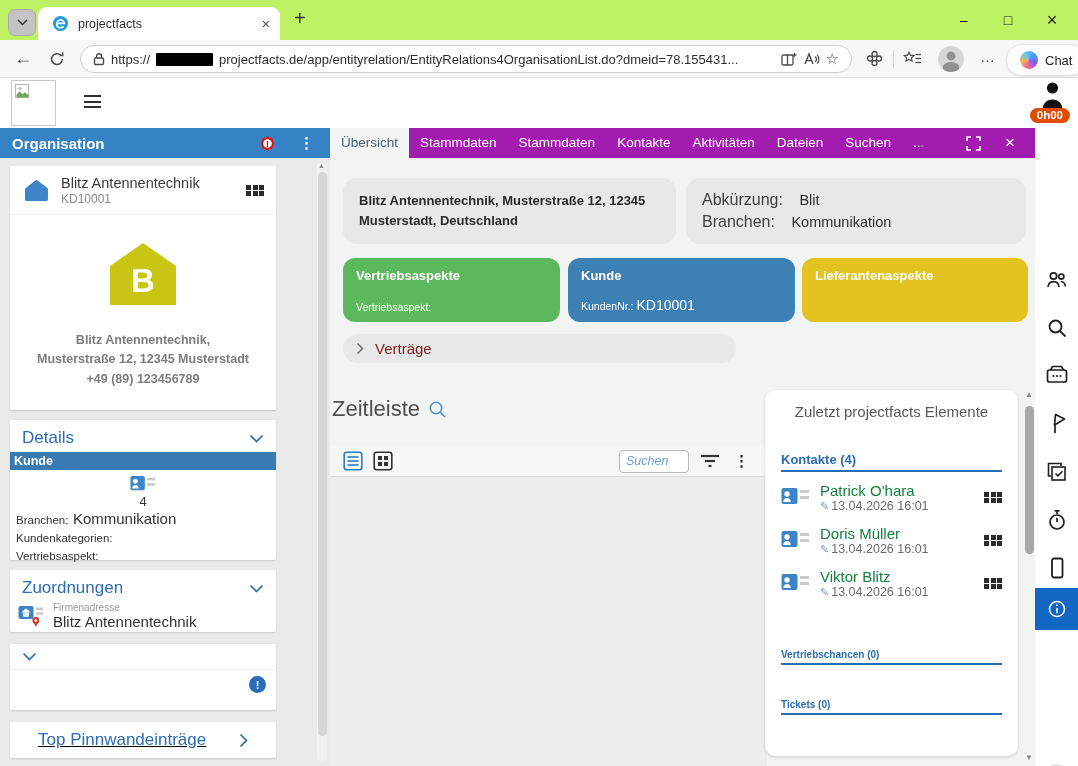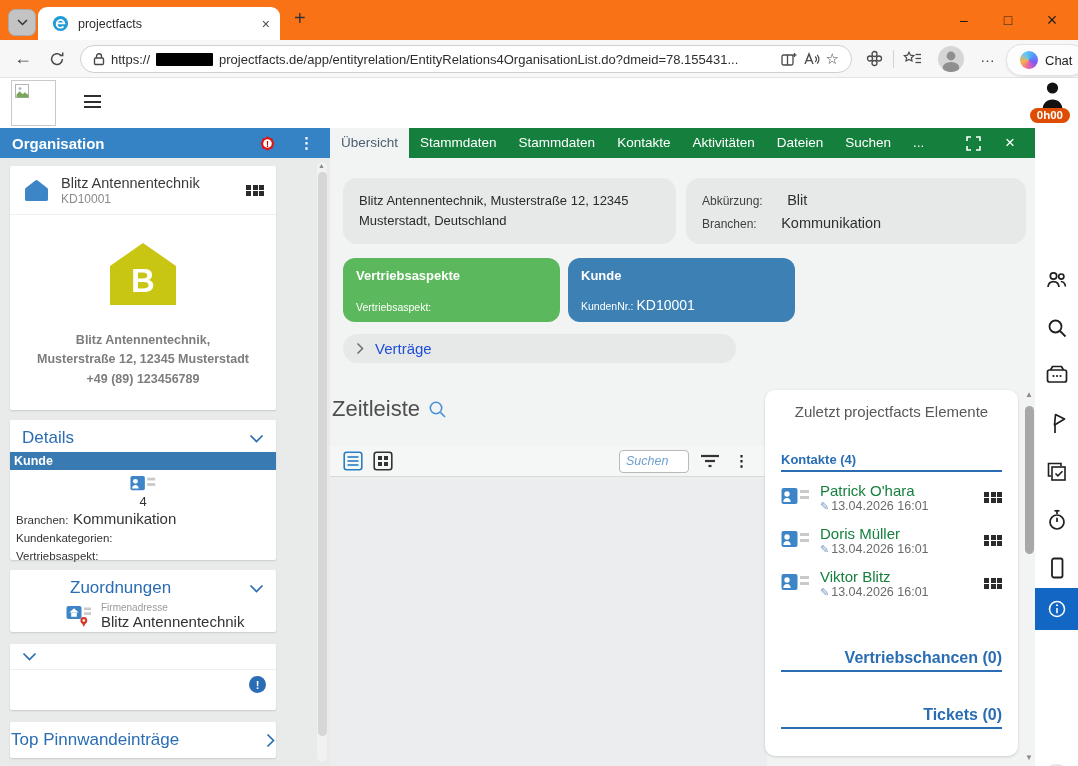--- a/index.html
+++ b/index.html
@@ -2,21 +2,21 @@
 <html><head>
 <meta charset="utf-8">
 <style>
   html,body{margin:0;padding:0;background:#9a9a9a;font-family:"Liberation Sans",sans-serif;}
   .screen{position:relative;width:1078px;height:766px;background:#fff;overflow:hidden;margin:0 auto;
           -webkit-font-smoothing:antialiased;}
   .abs{position:absolute;}
   svg{display:block;}
 
   
-  .titlebar{position:absolute;left:0;top:0;width:100%;height:40px;background:#f97316;}
+  .titlebar{position:absolute;left:0;top:0;width:100%;height:40px;background:#bef264;}
   .tabdrop{position:absolute;left:8px;top:9px;width:26px;height:25px;border:1px solid #aaa;border-radius:7px;
            background:#c3c3c3;display:flex;align-items:center;justify-content:center;cursor:pointer;}
   .btab{position:absolute;left:38px;top:7px;width:242px;height:33px;background:#fff;border-radius:9px 9px 0 0;
         display:flex;align-items:center;padding:0 10px 0 14px;box-sizing:border-box;}
   .btab .title{font-size:12.5px;color:#2e2e2e;margin-left:9px;flex:1;}
   .btab .x{font-size:14px;color:#4a4a4a;cursor:pointer;}
   .newtab{position:absolute;left:294px;top:7px;font-size:20px;color:#333;cursor:pointer;}
   .winctl{position:absolute;right:4px;top:0;height:40px;display:flex;}
   .winctl span{width:44px;height:40px;display:flex;align-items:center;justify-content:center;font-size:14px;color:#1d1d1d;cursor:pointer;}
   .winctl .wclose{font-size:18px;}
@@ -68,78 +68,78 @@
   .compaddr{text-align:center;font-size:12.5px;font-weight:bold;color:#7d7d7d;line-height:1.55;margin-top:26px;}
   .c-details{top:292px;height:140px;}
   .sechead{display:flex;align-items:center;padding:8px 12px 4px;}
   .sechead .t{color:#2a6db4;font-size:17px;flex:1;cursor:pointer;}
   .kundebar{height:18px;background:#3a7ab3;color:#fff;font-weight:bold;font-size:12.5px;line-height:18px;padding-left:4px;}
   .vcardico{margin:5px auto 0;}
   .ccount{text-align:center;font-size:13px;color:#333;line-height:15px;}
   .dfields{padding:1px 6px 8px;}
   .dlbl{font-size:11.5px;color:#333;}
   .dval{font-size:15px;color:#333;}
-  .c-zuord{top:442px;height:62px;padding-left:48px;}
+  .c-zuord{top:442px;height:62px;}
   .zitem{display:flex;align-items:center;gap:9px;padding:0 10px 6px 8px;}
   .zlbl{font-size:10px;color:#9a9a9a;}
   .zval{font-size:15px;color:#333;margin-top:0px;}
   .c-service{top:516px;height:66px;}
   .srow{display:flex;justify-content:flex-end;padding:6px 10px 0;border-top:1px solid #efefef;margin-top:4px;}
   .bang{width:17px;height:17px;border-radius:50%;background:#2a6db4;color:#fff;font-weight:bold;font-size:11px;
         display:flex;align-items:center;justify-content:center;cursor:pointer;}
   .c-pinn{top:594px;height:36px;}
-  .c-pinn .sechead{padding:8px 1px;}
+  .c-pinn .sechead{padding:8px 28px;text-decoration:underline;}
   .sbscroll{position:absolute;right:3px;top:34px;width:10px;bottom:4px;background:#f1f1f1;border-radius:5px;}
   .sbthumb{position:absolute;left:0.5px;top:10px;width:9px;height:94%;background:#d6d6d6;border-radius:5px;cursor:pointer;}
   .sbarrow{position:absolute;left:1px;top:0;font-size:7px;color:#8a8a8a;cursor:pointer;}
 
   
   .main{position:absolute;left:330px;top:128px;right:43px;bottom:0;background:#f2f3f3;}
-  .tabbar{position:absolute;left:0;top:0;width:100%;height:30px;background:#15803d;display:flex;}
+  .tabbar{position:absolute;left:0;top:0;width:100%;height:30px;background:#a21caf;display:flex;}
   .mtab{line-height:30px;padding:0 11px;font-size:13.5px;color:#fff;font-weight:500;cursor:pointer;white-space:nowrap;}
   .mtab.active{background:#f2f3f3;color:#4c6172;}
   .tb-expand{position:absolute;right:54px;top:8px;cursor:pointer;}
   .tb-close{position:absolute;right:20px;top:0;line-height:30px;color:#fff;font-size:17px;cursor:pointer;}
   .infobox{position:absolute;background:#e7e8e8;border-radius:14px;box-sizing:border-box;}
-  .ib-l{left:13px;top:50px;width:333px;height:66px;padding:13px 16px;font-size:13px;font-weight:normal;color:#2a2a2a;line-height:1.5;}
+  .ib-l{left:13px;top:50px;width:333px;height:66px;padding:13px 16px;font-size:13px;font-weight:bold;color:#2a2a2a;line-height:1.5;}
   .ib-r{left:356px;top:50px;width:340px;height:66px;padding:11px 16px;}
   .ib-r .row{line-height:21px;}
-  .iblbl{font-size:12px;color:#3f3f3f;margin-right:20px;}
+  .iblbl{font-size:16px;color:#3f3f3f;margin-right:12px;}
   .ibval{font-size:14.5px;color:#2f2f2f;}
   .ccard{position:absolute;top:130px;height:64px;border-radius:12px;box-sizing:border-box;padding:10px 13px;color:#fff;}
   .ccard .ct{font-size:13px;font-weight:bold;}
   .ccard .cs{position:absolute;left:13px;bottom:9px;font-size:10.5px;}
   .cc-green{left:13px;width:217px;background:#5cb85c;}
   .cc-blue{left:238px;width:227px;background:#3c80b4;}
   .cc-yellow{left:472px;width:226px;background:#e2c31f;}
   .cs .big{font-size:14px;}
   .vertraege{position:absolute;left:13px;top:206px;width:393px;height:29px;background:#e7e8e8;border-radius:15px;
              display:flex;align-items:center;gap:11px;padding-left:13px;box-sizing:border-box;cursor:pointer;}
-  .vertraege .vt{font-size:15px;color:#1d4ed8;}
+  .vertraege .vt{font-size:15px;color:#7f1d1d;}
   .tltitle{position:absolute;left:2px;top:268px;display:flex;align-items:center;gap:8px;}
   .tltitle .tt{font-size:22px;color:#4f4f4f;}
   .toolbar{position:absolute;left:0;top:318px;width:437px;height:31px;background:#f5f6f6;border-bottom:1px solid #d9d9d9;
            display:flex;align-items:center;box-sizing:border-box;padding-left:13px;}
   .toolbar .sp{flex:1;}
   .vico{margin-right:10px;cursor:pointer;}
   .searchin{width:56px;height:19px;border:1px solid #b9b9b9;border-radius:4px;font-size:12.5px;font-style:italic;
             padding:1px 6px;color:#2f6eb4;font-family:"Liberation Sans",sans-serif;}
   .searchin::placeholder{color:#6d9fd0;font-style:italic;}
   .funnel{margin:0 6px 0 11px;cursor:pointer;}
   .tkebab{font-size:15px;font-weight:bold;color:#222;margin:0 18px 0 8px;cursor:pointer;}
   .lowbg{position:absolute;left:0;top:349px;width:437px;bottom:0;background:#ebedee;}
 
   
   .panel{position:absolute;left:435px;top:262px;width:253px;bottom:10px;background:#fff;border-radius:10px;
          box-shadow:0 1px 3px rgba(0,0,0,.16);z-index:3;overflow:hidden;}
   .ptitle{margin-top:13px;text-align:center;font-size:15px;color:#585858;}
   .psec{margin:0 16px;display:flex;align-items:flex-end;border-bottom:2px solid #2a6db4;padding-bottom:3px;}
   .psec .pl{font-size:13px;font-weight:bold;color:#2a6db4;flex:1;}
   .psec .plus{font-size:22px;font-weight:300;color:#2a6db4;line-height:16px;cursor:pointer;}
-  .psec.small .pl{font-size:16px;text-align:right;}
+  .psec.small .pl{font-size:10px;}
   .crow{display:flex;align-items:center;gap:9px;margin:0 10px;padding:10px 6px 2px;cursor:pointer;}
   .crow .cinfo{flex:1;}
   .cname{font-size:15px;color:#15803d;}
   .cdate{font-size:12.5px;color:#6b6b6b;display:flex;align-items:center;gap:2px;}
   .cdate .pen{color:#7a9ec7;font-size:11px;}
 
   
   .mscroll{position:absolute;left:694px;top:262px;width:11px;bottom:4px;z-index:4;}
   .mthumb{position:absolute;left:1px;top:16px;width:9px;height:148px;background:#a8a8a8;border-radius:5px;cursor:pointer;}
   .msarrow{position:absolute;left:1px;font-size:8px;color:#8a8a8a;cursor:pointer;}
@@ -437,20 +437,23 @@
       <div class="ct">Vertriebsaspekte</div>
       <div class="cs">Vertriebsaspekt:</div>
     </div>
     <div class="ccard cc-blue">
       <div class="ct">Kunde</div>
       <div class="cs">
         <span>KundenNr.:</span>
         <span class="big">KD10001</span>
       </div>
     </div>
+    <div class="ccard cc-yellow">
+      <div class="ct">Lieferantenaspekte</div>
+    </div>
 
     <div class="vertraege">
       <span>
         <svg width="8" height="13" viewBox="0 0 8 13">
             <polyline points="1.5,1.5 6.5,6.5 1.5,11.5" fill="none" stroke="#6f6f6f" stroke-width="1.5"></polyline>
           </svg>
       </span>
       <span class="vt">Verträge</span>
     </div>
 

